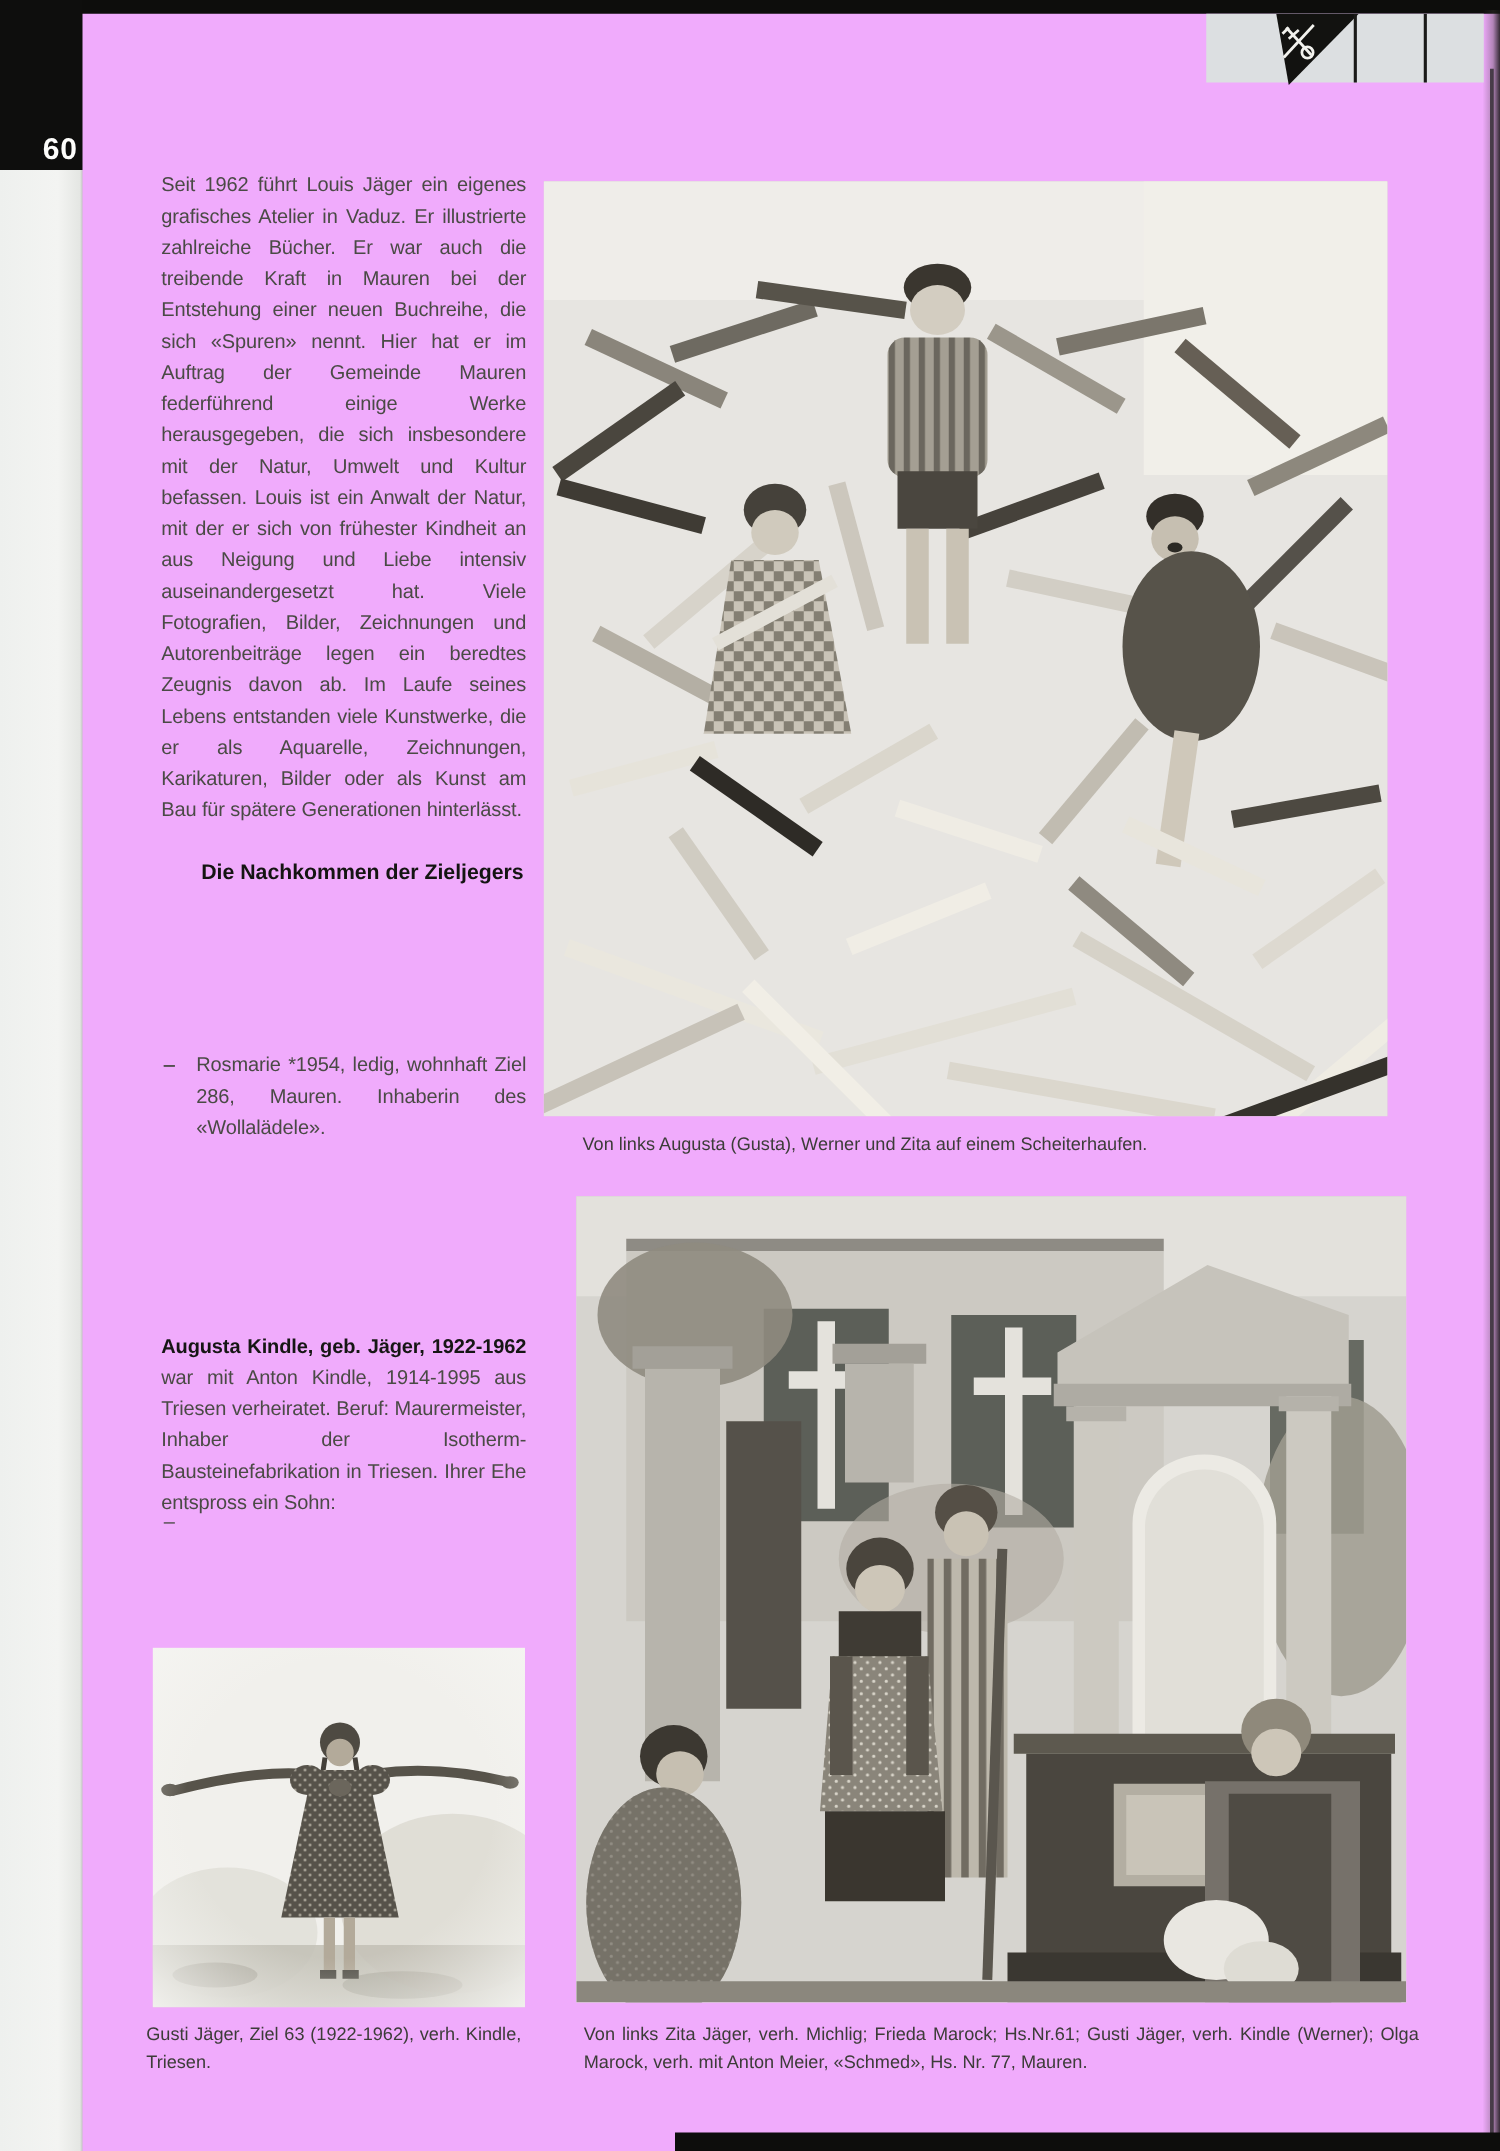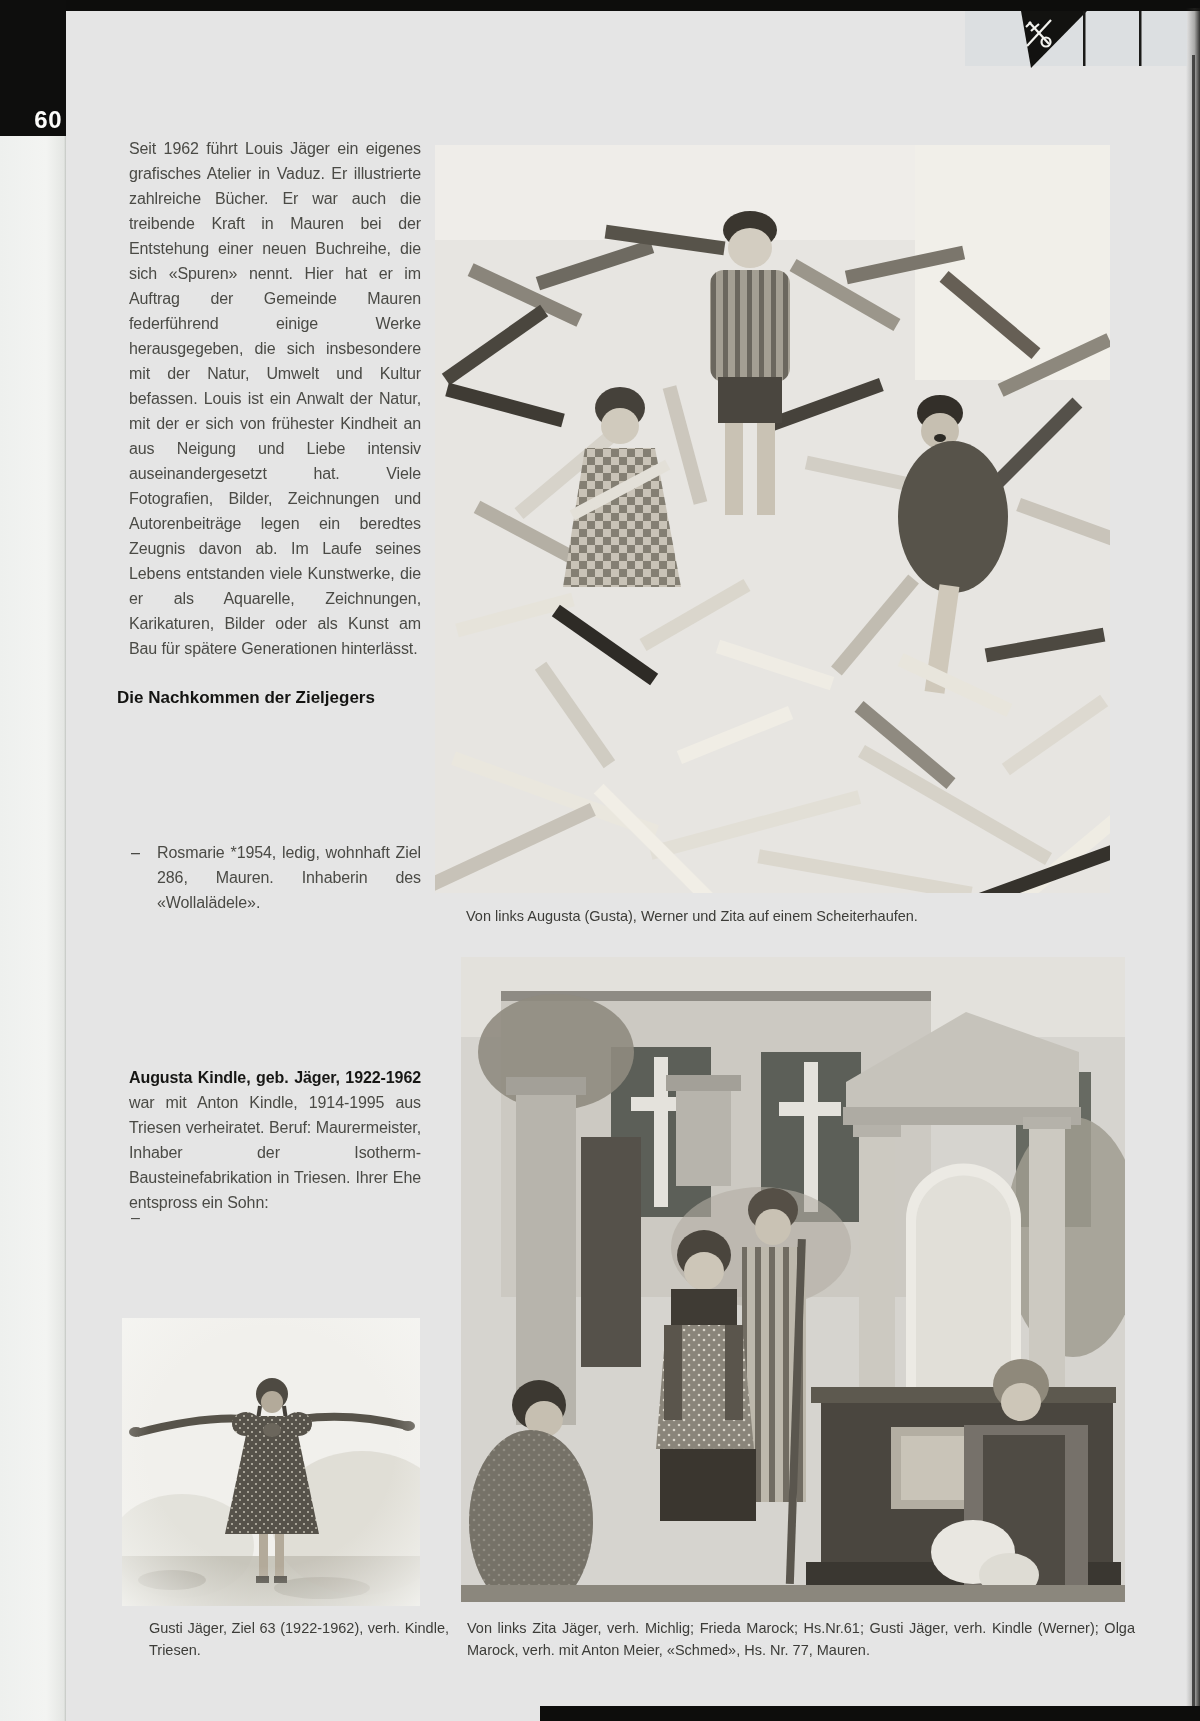--- a/index.html
+++ b/index.html
@@ -1,18 +1,18 @@
 <!DOCTYPE html>
 <html><head>
 <meta charset="utf-8">
 <style>
   html,body{margin:0;padding:0;background:#888;}
   .page{
     position:relative;width:1200px;height:1721px;margin:0 auto;
-    background:#e5e5e5;overflow:hidden;
+    background:#f0abfc;overflow:hidden;
     font-family:"Liberation Sans","DejaVu Sans",sans-serif;
     color:#454540;
   }
   
   .top-bar{position:absolute;left:0;top:0;width:1200px;height:11px;background:#0d0d0c;}
   .pagenum-block{
     position:absolute;left:0;top:0;width:66px;height:136px;background:#0e0e0d;
     display:flex;align-items:flex-end;justify-content:flex-end;
     color:#fdfdfb;font-weight:bold;font-size:24px;letter-spacing:.5px;
     padding:0 4px 2px 0;box-sizing:border-box;
@@ -68,21 +68,21 @@
       <line x1="64" y1="11" x2="84" y2="33"></line>
       <line x1="66" y1="20" x2="74" y2="13"></line>
       <line x1="61" y1="16" x2="66" y2="11"></line>
     </g>
   </svg>
 
   <div class="col" style="top:136px;">
     <p>Seit 1962 führt Louis Jäger ein eigenes grafisches Atelier in Vaduz. Er illustrierte zahlreiche Bücher. Er war auch die treibende Kraft in Mauren bei der Entstehung einer neuen Buchreihe, die sich «Spuren» nennt. Hier hat er im Auftrag der Gemeinde Mauren federführend einige Werke herausgegeben, die sich insbesondere mit der Natur, Umwelt und Kultur befassen. Louis ist ein Anwalt der Natur, mit der er sich von frühester Kindheit an aus Neigung und Liebe intensiv auseinandergesetzt hat. Viele Fotografien, Bilder, Zeichnungen und Autorenbeiträge legen ein beredtes Zeugnis davon ab. Im Laufe seines Lebens entstanden viele Kunstwerke, die er als Aquarelle, Zeichnungen, Karikaturen, Bilder oder als Kunst am Bau für spätere Generationen hinterlässt.</p>
   </div>
 
-  <div class="section-heading" style="top:688px;">Die Nachkommen der Zieljegers</div>
+  <div class="section-heading" style="top:688px;margin-left:44px;">Die Nachkommen der Zieljegers</div>
 
 
   <div class="col" style="top:840px;">
     <div class="dlist-item">
       <span class="dash">–</span>
     </div>
     <div class="dlist-item">
       <span class="dash">–</span>
       <span>Rosmarie *1954, ledig, wohnhaft Ziel 286, Mauren. Inhaberin des «Wollalädele».</span>
     </div>
@@ -301,15 +301,15 @@
         <ellipse cx="150" cy="112" rx="9" ry="7" fill="#6b665c"></ellipse>
         <rect x="137" y="216" width="9" height="46" fill="#b3aa9a"></rect>
         <rect x="153" y="216" width="9" height="46" fill="#b3aa9a"></rect>
         <rect x="134" y="258" width="13" height="7" fill="#55524a"></rect>
         <rect x="152" y="258" width="13" height="7" fill="#55524a"></rect>
       </g>
       <rect width="298" height="288" fill="url(#vg)"></rect>
     </svg>
   </div>
 
-  <div class="caption" style="left:117px;top:1617px;width:300px;margin-left:32px;">Gusti Jäger, Ziel 63 (1922-1962), verh. Kindle, Triesen.</div>
+  <div class="caption" style="left:117px;top:1617px;width:300px;">Gusti Jäger, Ziel 63 (1922-1962), verh. Kindle, Triesen.</div>
 
 </div>
 
 </body></html>

